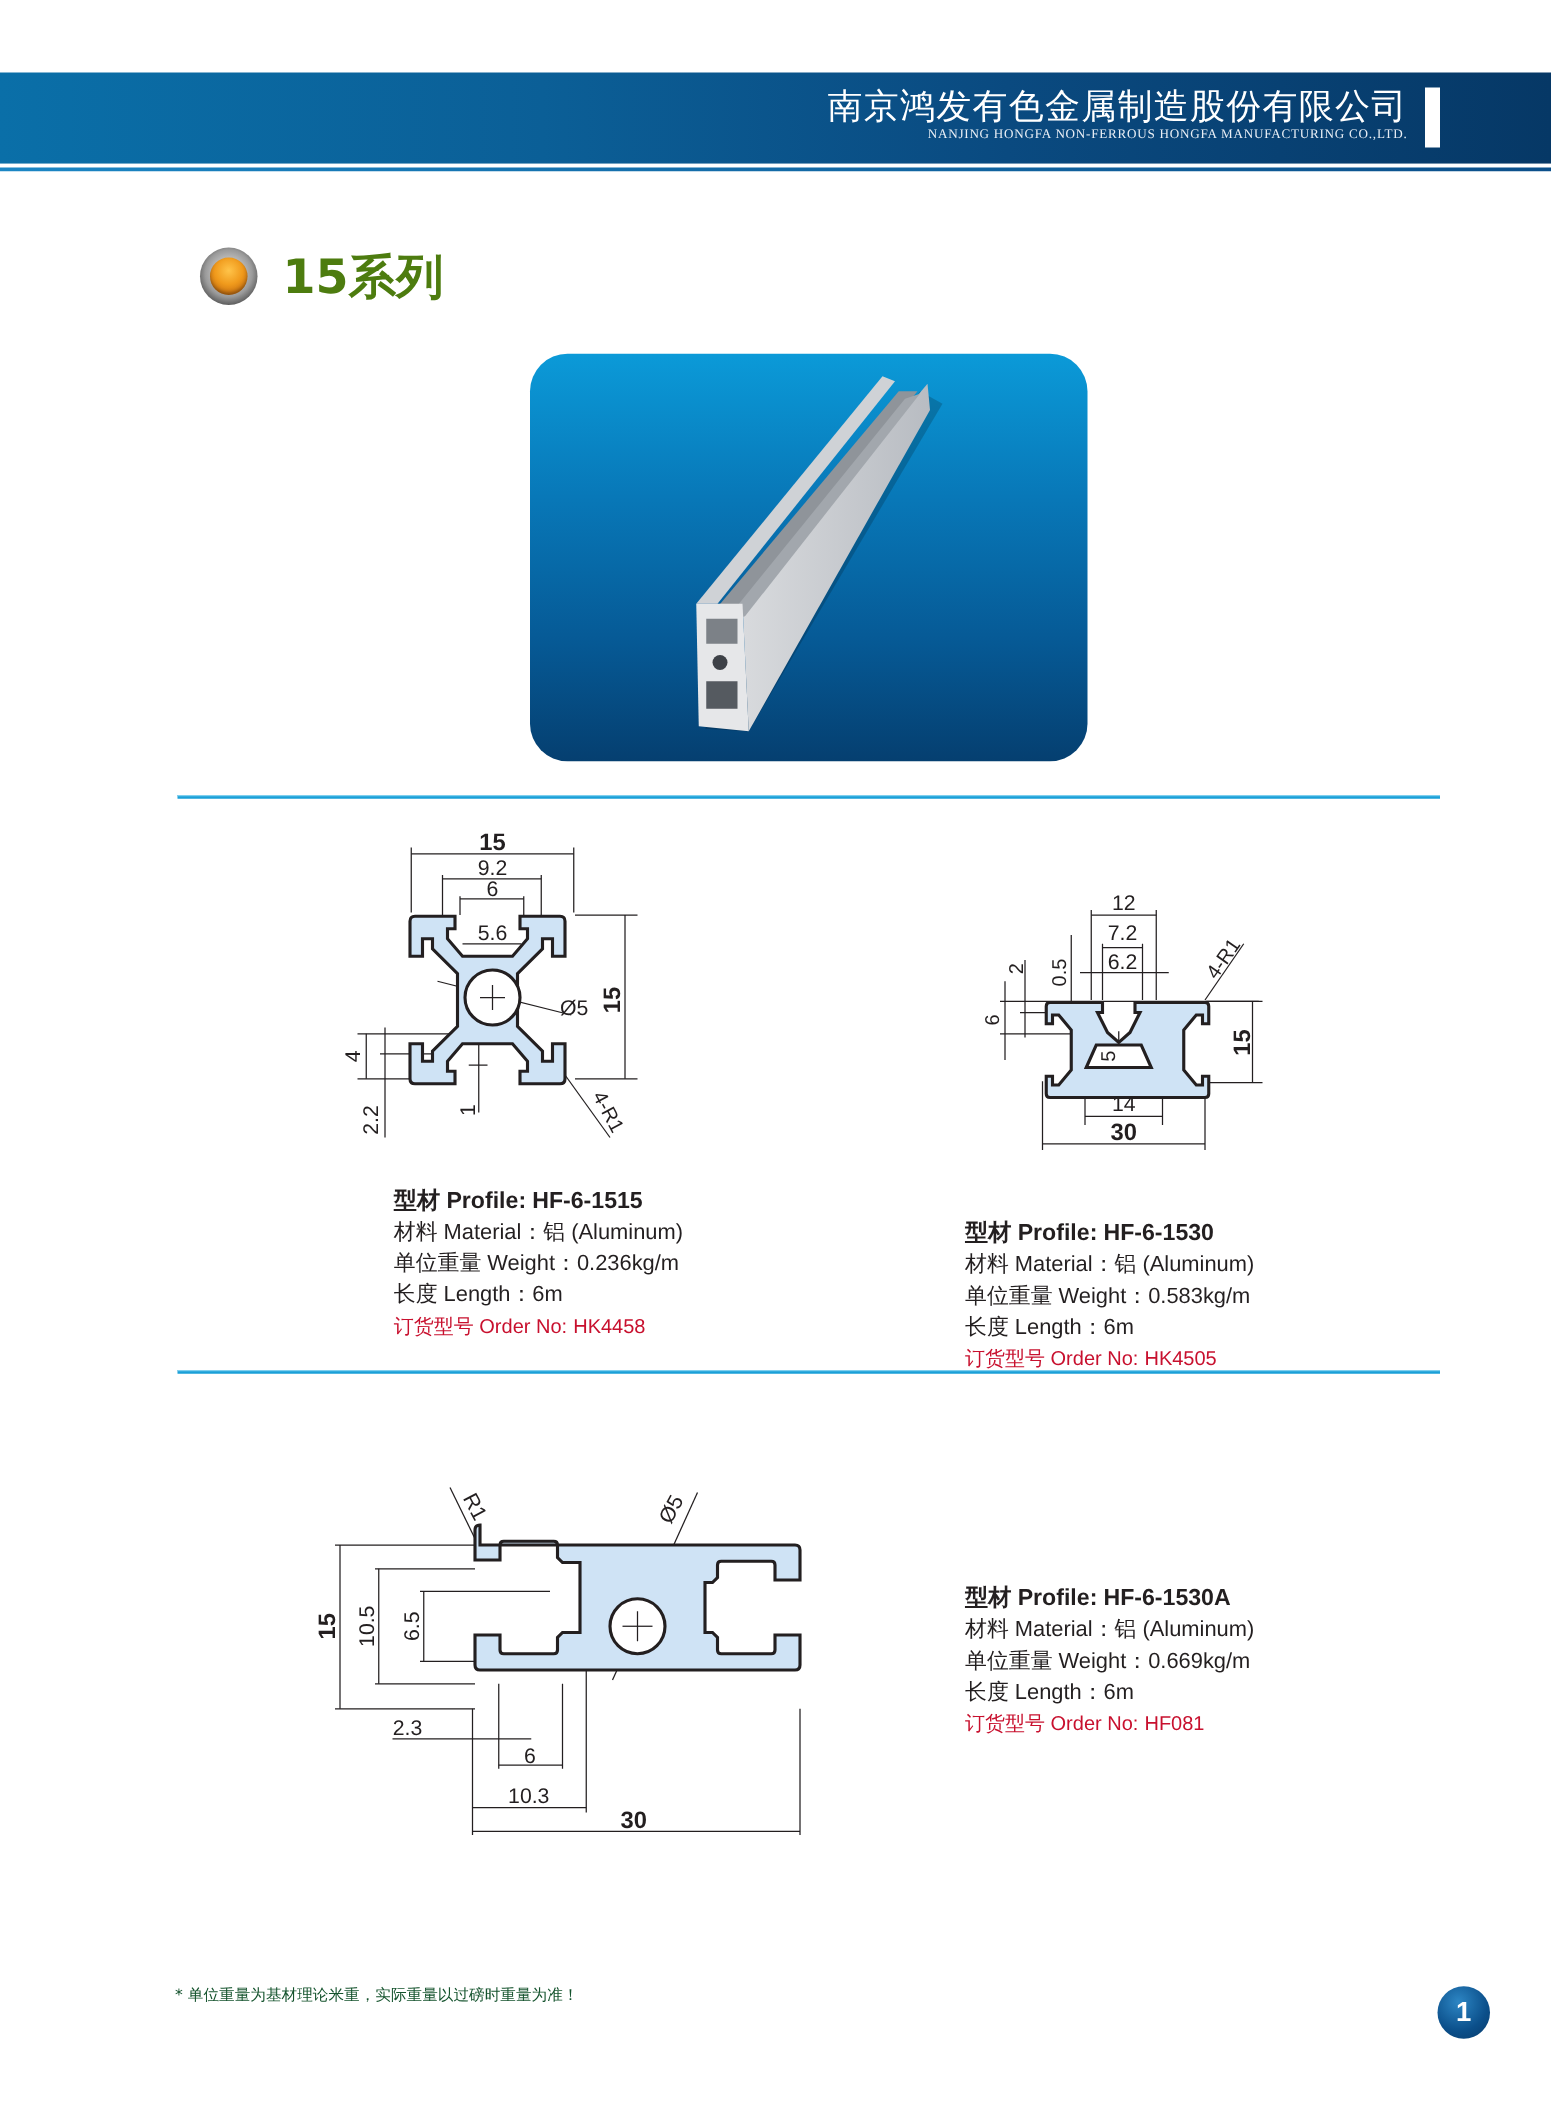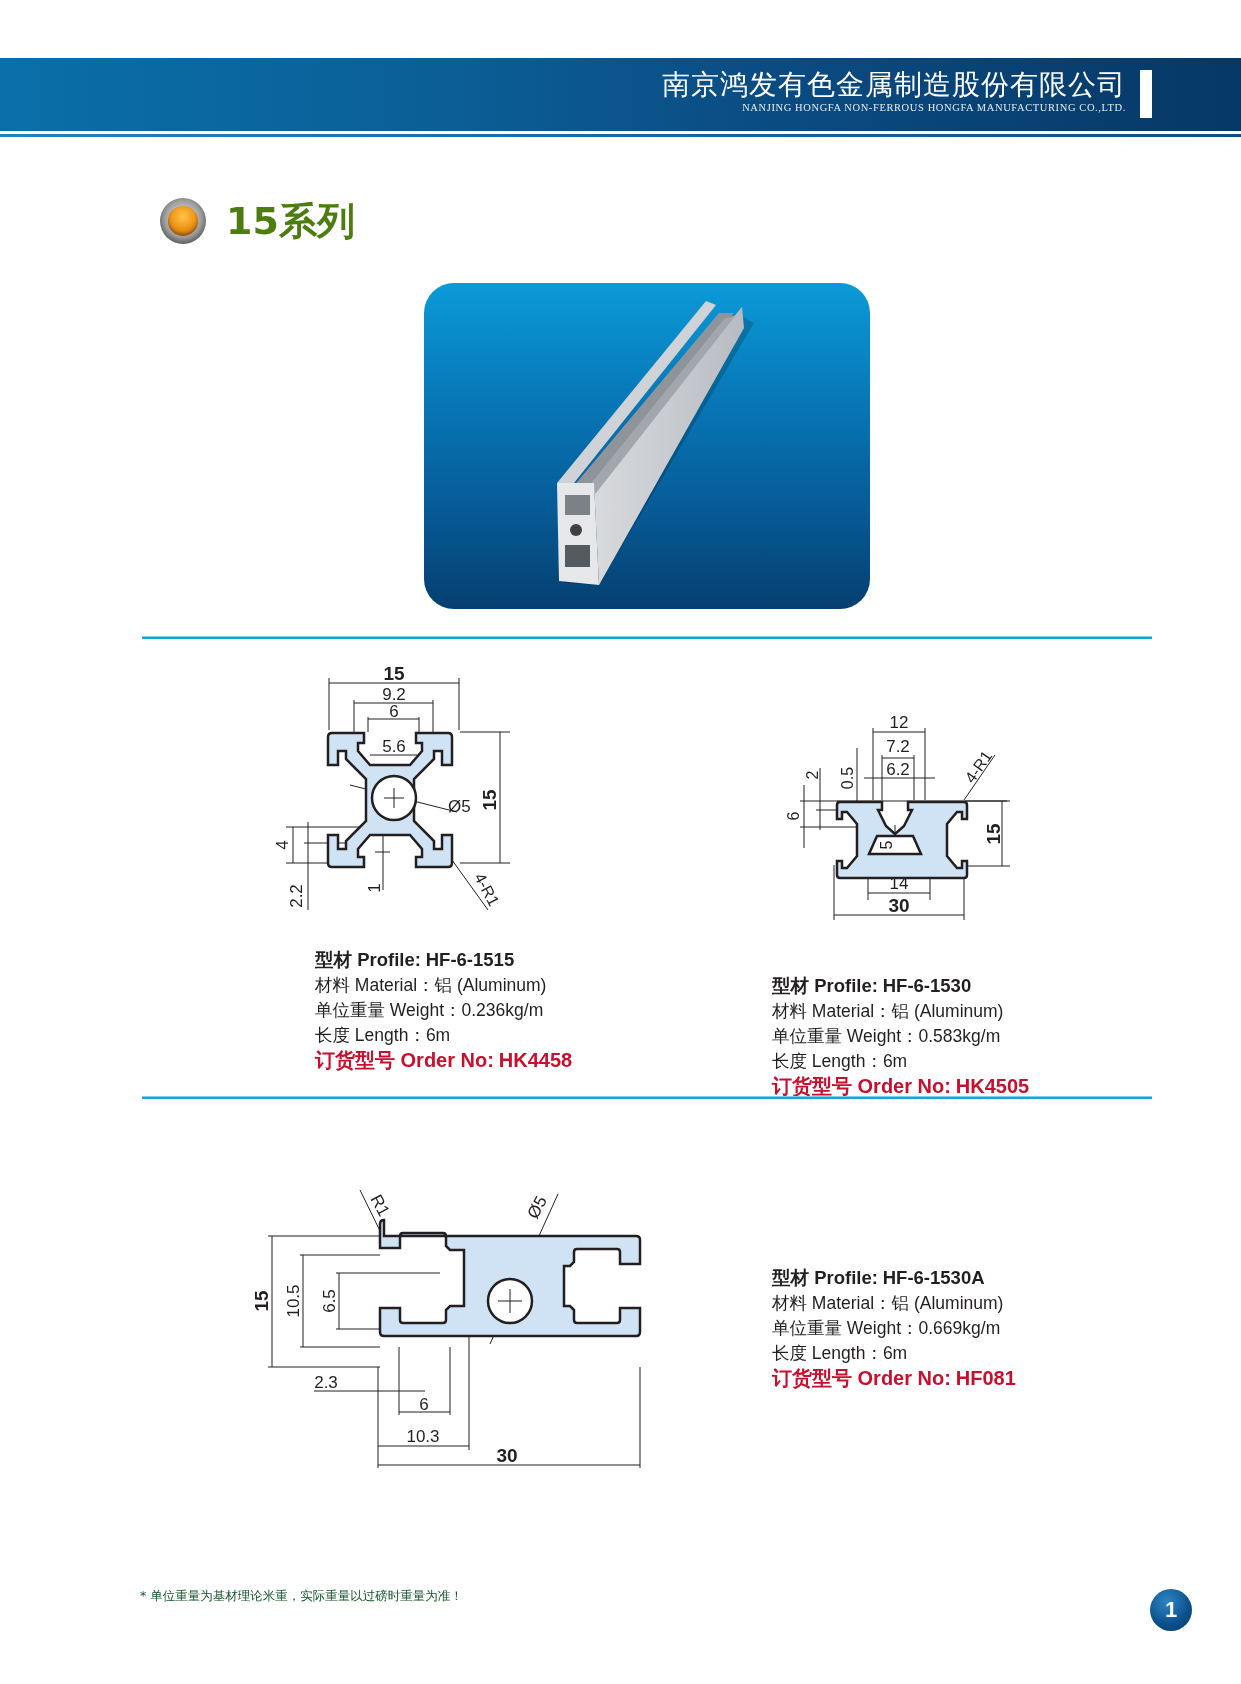--- a/index.html
+++ b/index.html
@@ -42,21 +42,21 @@
     overflow:hidden;
   }
   .photo svg { position:absolute; left:0; top:0; }
 
   .divider { position:absolute; left:142px; width:1010px; height:3px; background:#1ba0d8; border-top:1px solid #7fd0ef; }
 
   .drawing { position:absolute; }
 
   .spec { position:absolute; font-size:17.5px; line-height:25px; color:#231f20; }
   .spec .bold { font-weight:bold; font-size:18.5px; }
-  .spec .red { color:#c8102e; font-weight:bold; font-size:20px; }
+  .spec .red { color:#c8102e; font-weight:normal; font-size:16px; }
 
   .footnote { position:absolute; left:140px; top:1588px; font-size:12.5px; color:#14532d; font-family:"DejaVu Sans", sans-serif; }
   .page-num {
     position:absolute; left:1150px; top:1589px; width:42px; height:42px; border-radius:50%;
     background:radial-gradient(circle at 40% 30%, #2d86c4 0%, #0b4f8a 60%, #083a6a 100%);
     color:#ffffff; font-weight:bold; font-size:22px; text-align:center; line-height:42px;
   }
   .dimtxt { font-family:"Liberation Sans", sans-serif; fill:#231f20; }
 </style>
 </head>

